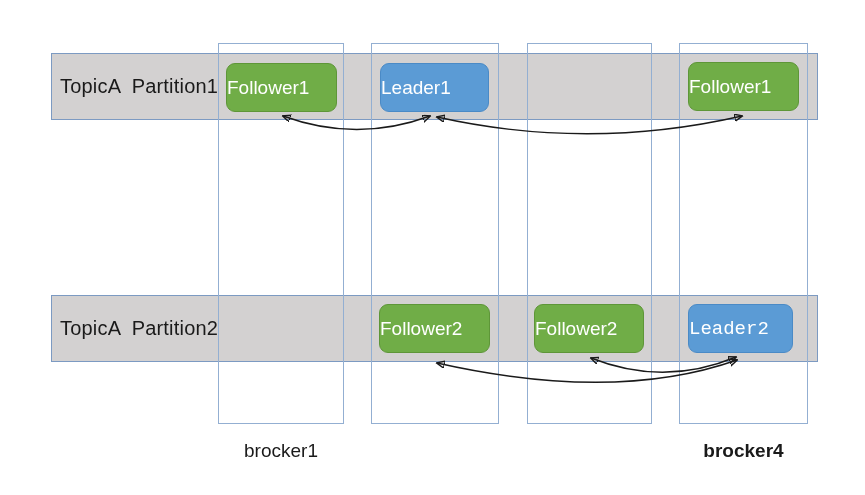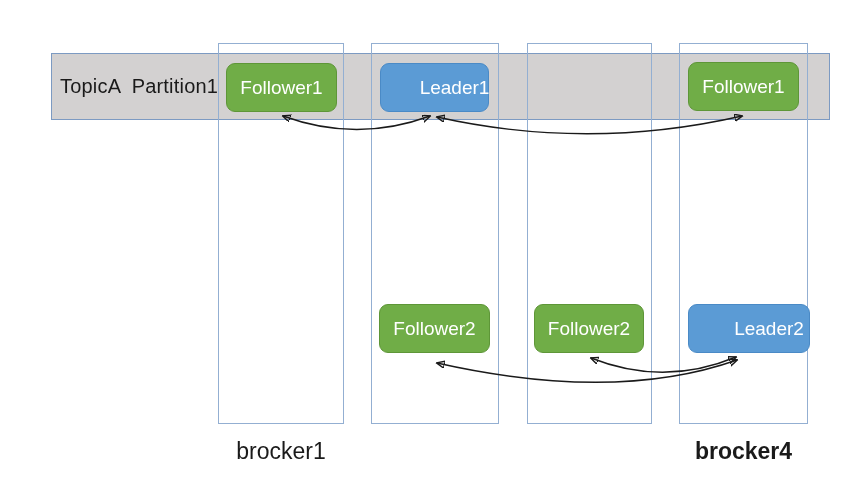--- a/index.html
+++ b/index.html
@@ -10,21 +10,21 @@
     font-family:"Liberation Sans", sans-serif;
     overflow:hidden;
   }
   .band{
     position:absolute;
     left:51px;width:765px;height:65px;
     background:var(--band-fill,#D3D1D1);
     border:1px solid var(--band-border,#7C9AC2);
     z-index:1;
   }
-  .band-1{top:53px;padding-left:12px;}
+  .band-1{top:53px;}
   .band-2{top:295px;}
   .band-label{
     position:absolute;
     left:8px;top:0;height:100%;
     display:flex;align-items:center;
     font-size:20px;
     color:var(--text-dark,#1a1a1a);
     white-space:pre;
     letter-spacing:0.2px;
   }
@@ -37,46 +37,45 @@
     box-sizing:border-box;
   }
   .broker-1{left:218px;width:126px;}
   .broker-2{left:371px;width:128px;}
   .broker-3{left:527px;width:125px;}
   .broker-4{left:679px;width:129px;}
   .replica{
     position:absolute;
     height:49px;
     border-radius:9px;
-    display:flex;align-items:center;justify-content:center;
+    display:flex;align-items:center;
     font-size:19px;
     color:var(--text-light,#ffffff);
     z-index:3;
     box-sizing:border-box;
   }
   .replica.follower{
     background:var(--follower-fill,#70AD47);
     border:1.5px solid var(--follower-border,#5E9638);
   }
   .replica.leader{
     background:var(--leader-fill,#5B9BD5);
     border:1.5px solid var(--leader-border,#4A8AC6);
-    padding-left:40px;
   }
   .r-f1b1{left:226px;top:63px;width:111px;}
   .r-l1b2{left:380px;top:63px;width:109px;}
   .r-f1b4{left:688px;top:62px;width:111px;}
   .r-f2b2{left:379px;top:304px;width:111px;}
   .r-f2b3{left:534px;top:304px;width:110px;}
-  .r-l2b4{left:688px;top:304px;width:122px;}
+  .r-l2b4{left:688px;top:304px;width:105px;font-family:Liberation Mono, monospace;}
   .broker-label{
     position:absolute;
     top:438px;height:26px;
     display:flex;align-items:center;justify-content:center;
-    font-size:23px;
+    font-size:19px;
     color:var(--text-dark,#1a1a1a);
     z-index:2;
   }
   .bl-1{left:203px;width:156px;}
   .bl-2{left:356px;width:158px;}
   .bl-3{left:512px;width:155px;}
   .bl-4{left:664px;width:159px;font-weight:bold;}
   .arrows{
     position:absolute;left:0;top:0;width:865px;height:495px;
     z-index:4;pointer-events:none;
@@ -87,20 +86,23 @@
     stroke-width:1.4;
   }
 </style>
 </head>
 <body>
 
 <div class="canvas">
 
   <div class="band band-1">
     <div class="band-label">TopicA  Partition1</div>
+  </div>
+  <div class="band band-2">
+    <div class="band-label">TopicA  Partition2</div>
   </div>
 
   <div class="broker broker-1"></div>
   <div class="broker broker-2"></div>
   <div class="broker broker-3"></div>
   <div class="broker broker-4"></div>
 
   <div class="replica follower r-f1b1">
     <span>Follower1</span>
   </div>

